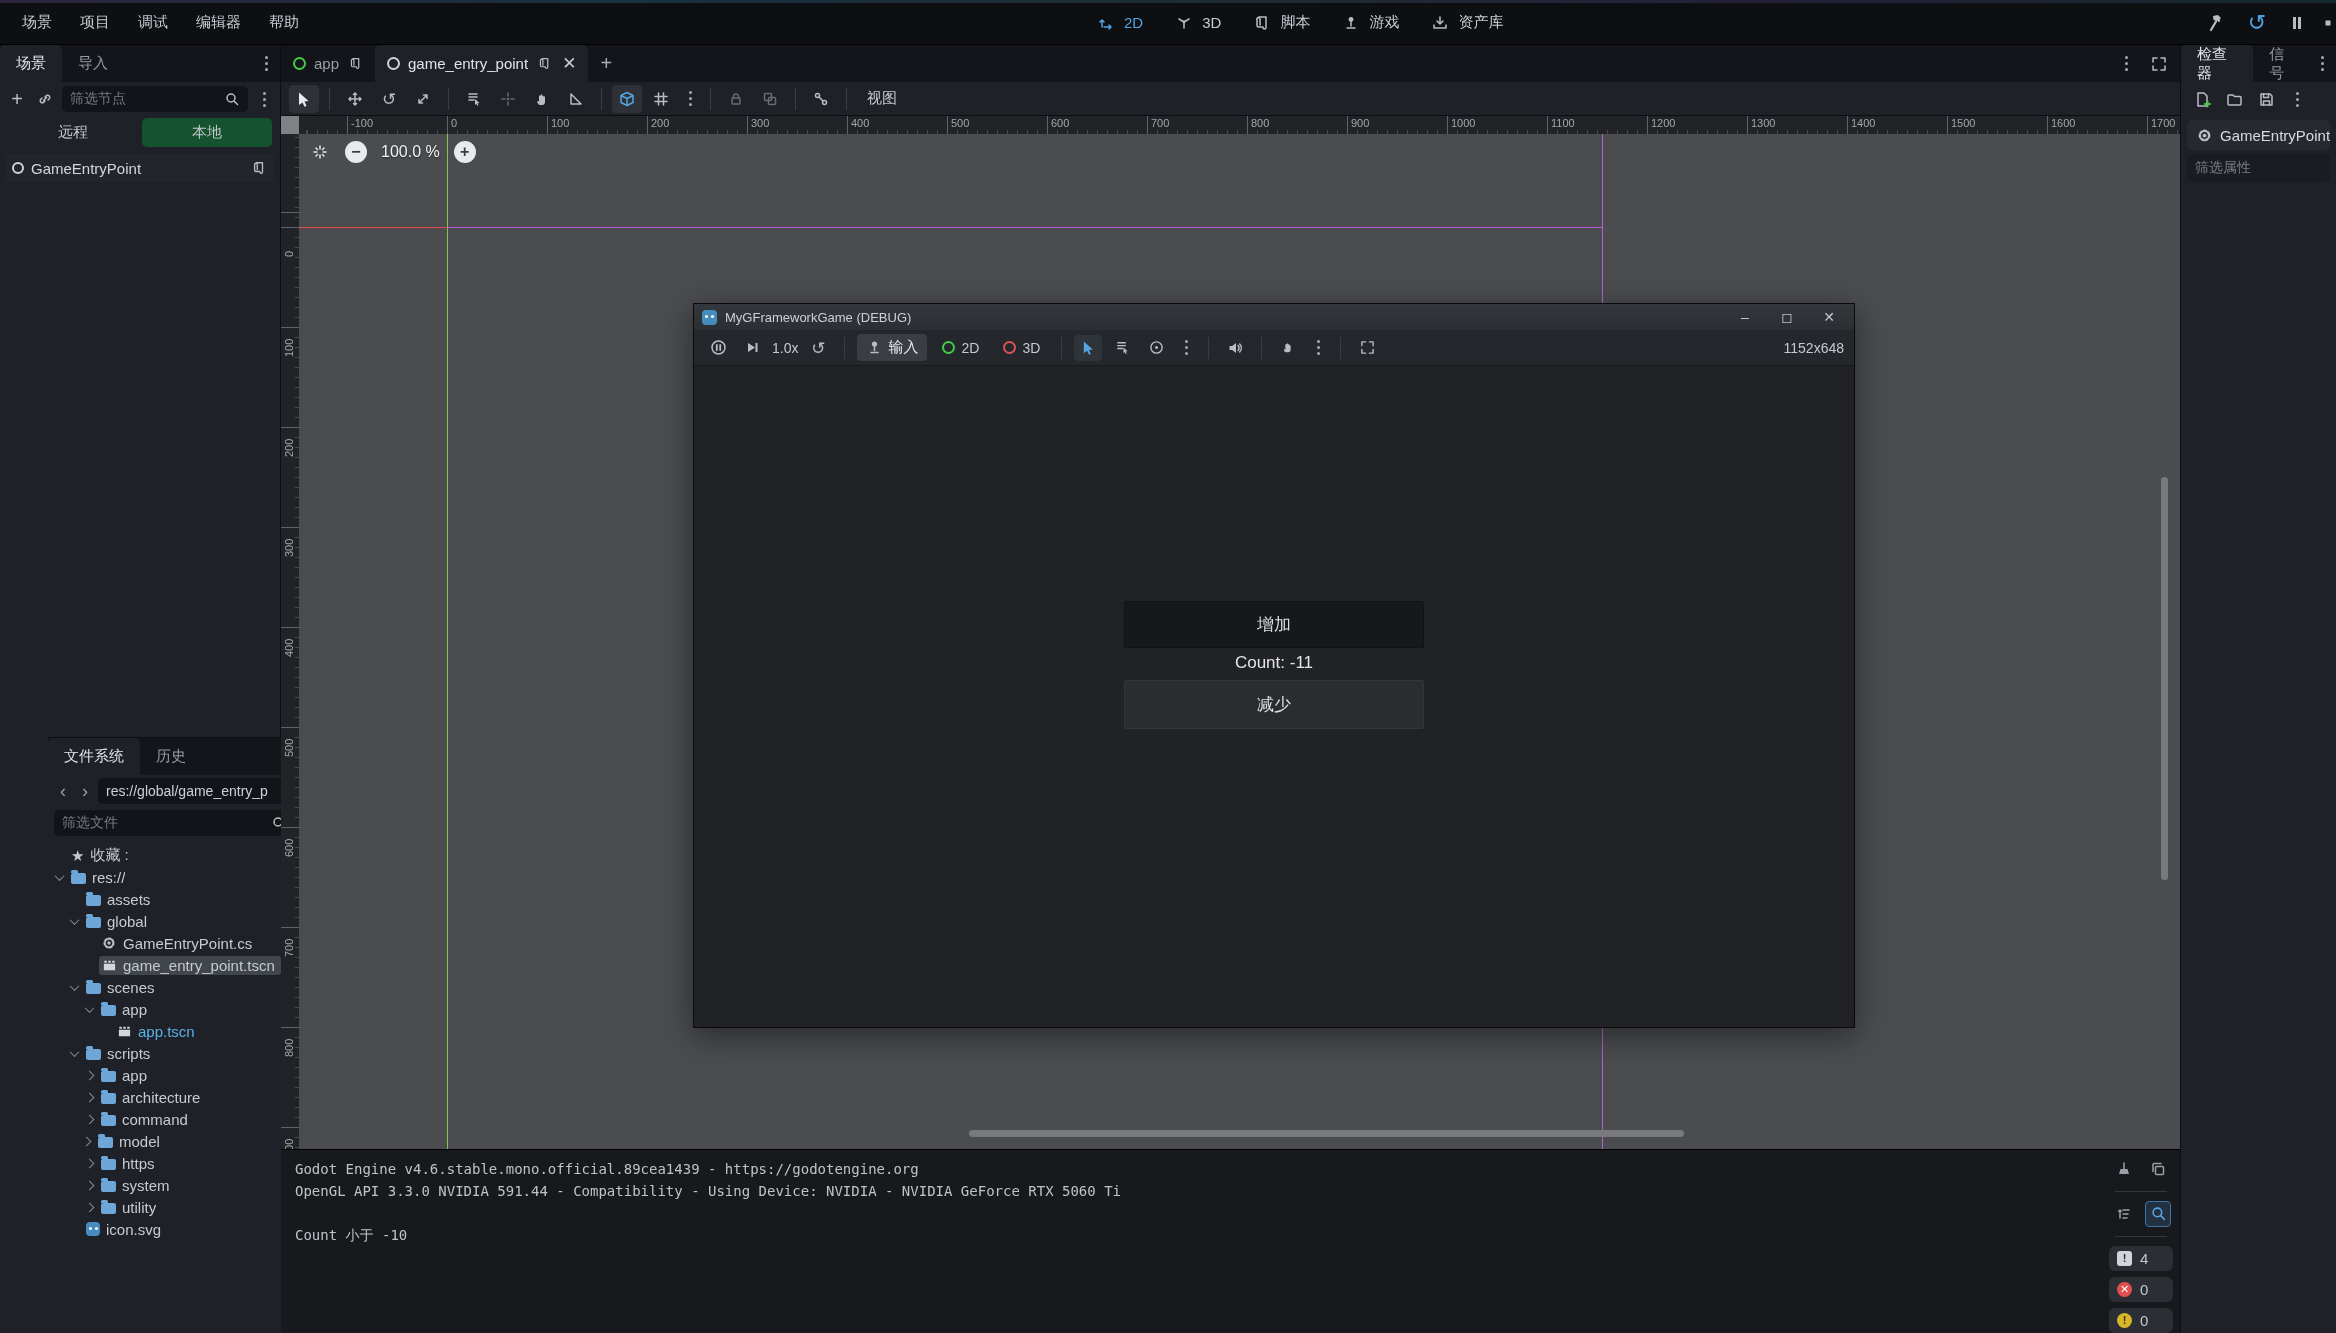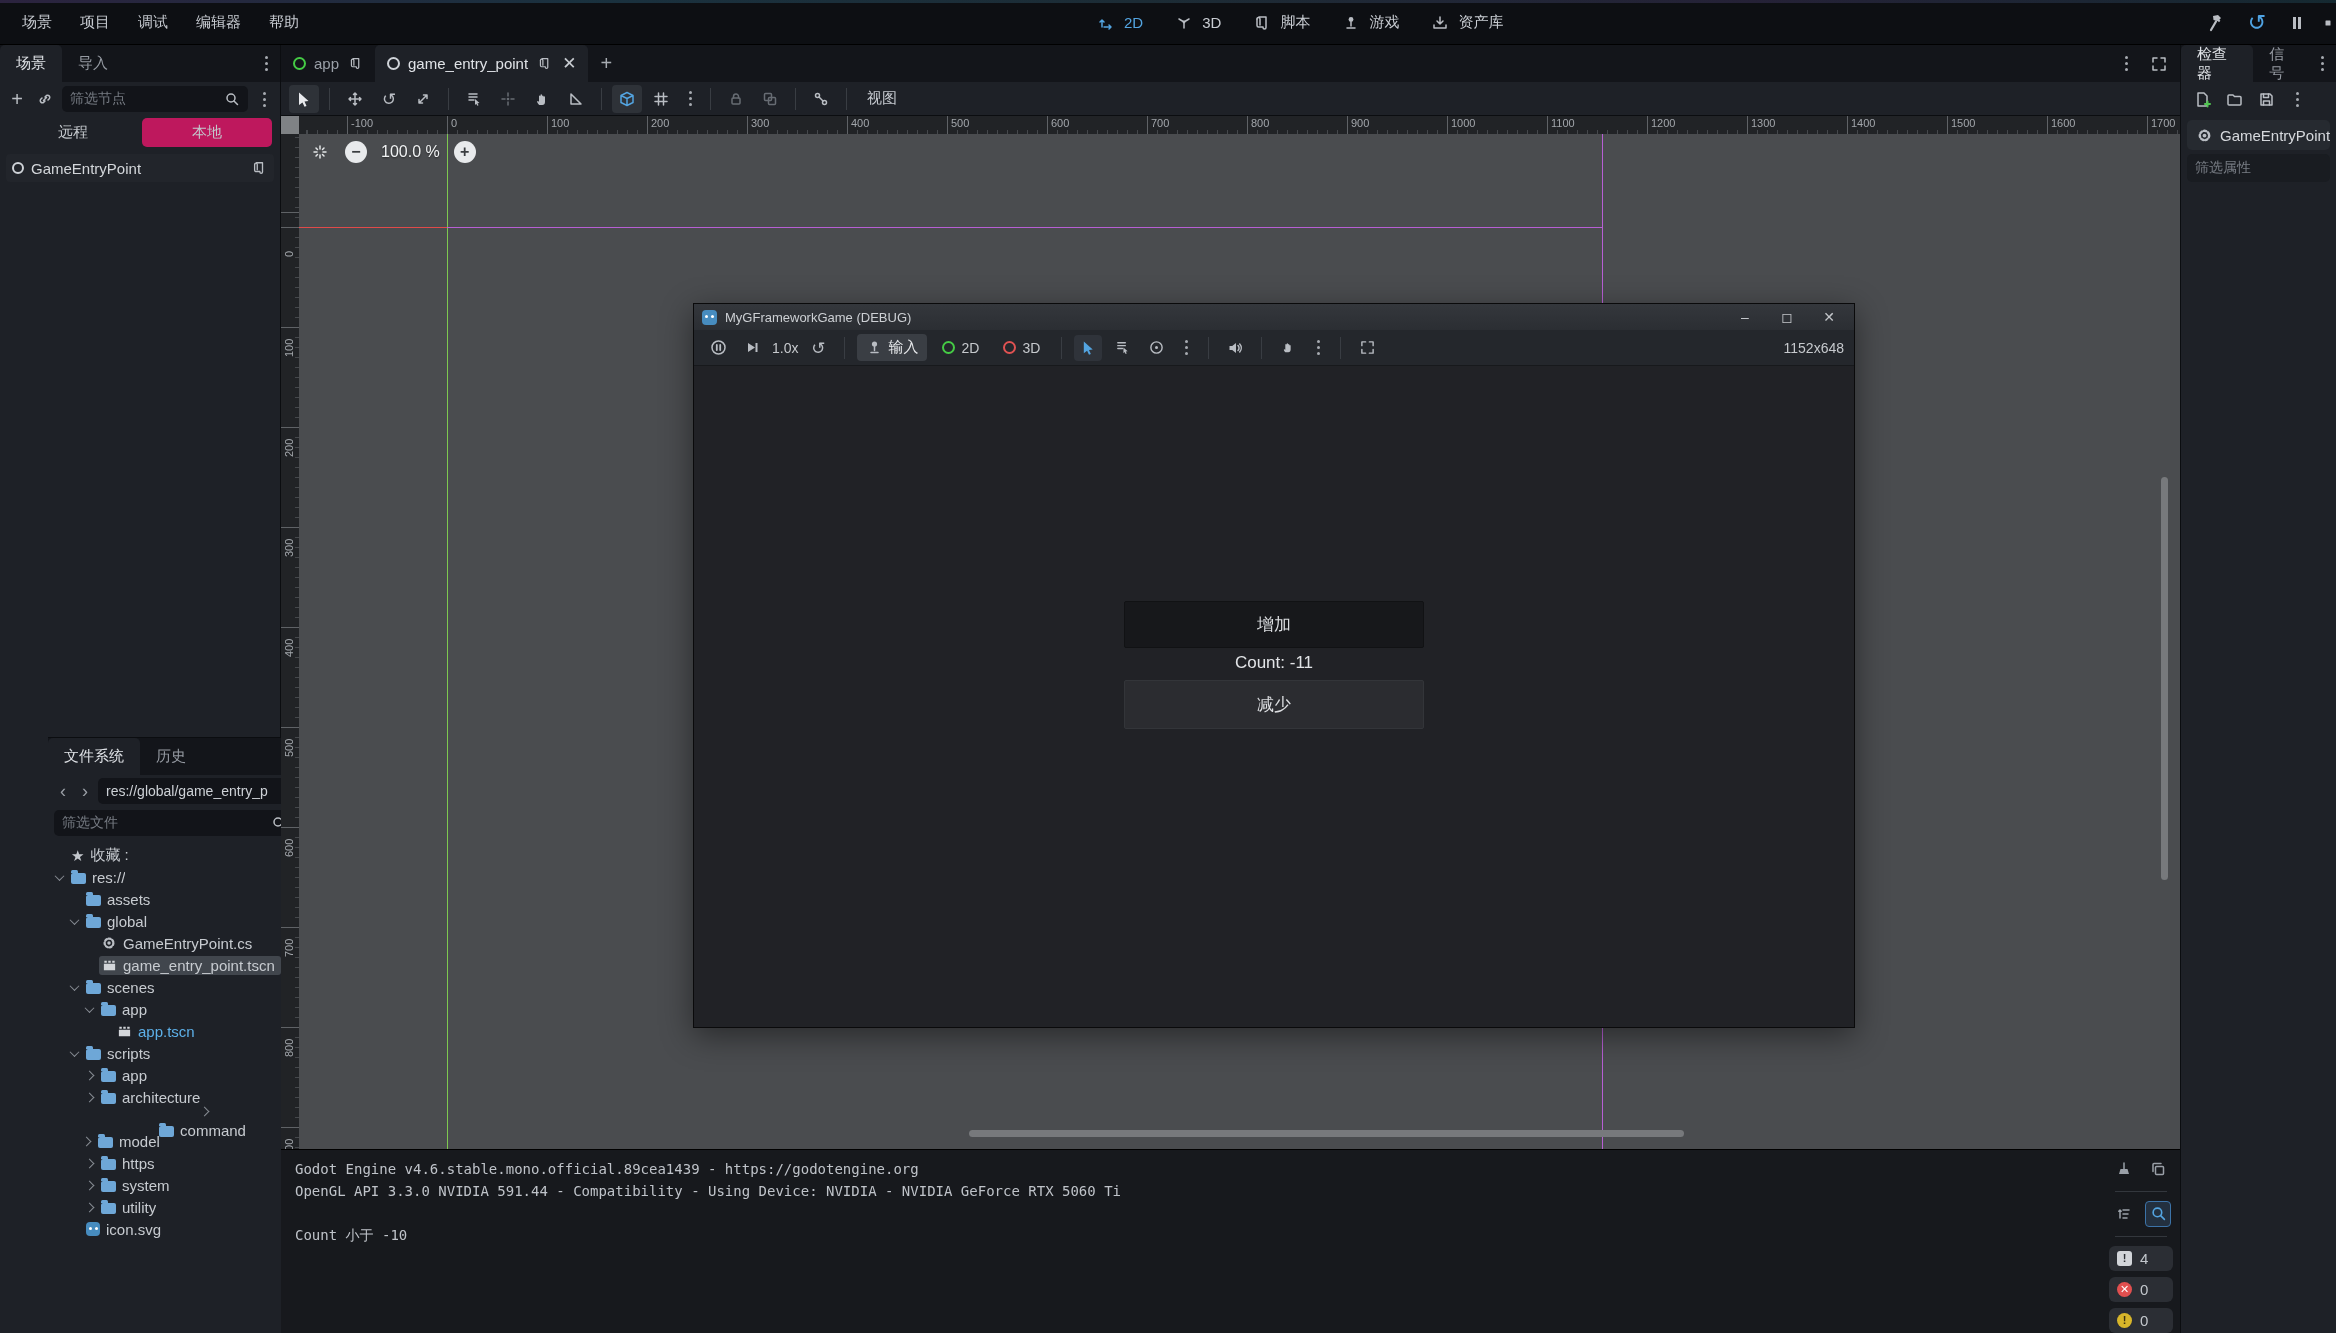--- a/index.html
+++ b/index.html
@@ -40,21 +40,21 @@
   .dtab.active{background:var(--panel);color:#dfe2e6;border-radius:5px 5px 0 0;}
   .strip-end{margin-left:auto;display:flex;align-items:center;gap:6px;padding-right:4px;}
 
   
   .left-dock{position:absolute;left:0;top:45px;width:281px;height:1288px;background:var(--panel);border-right:1px solid var(--hairline);}
   .scene-toolbar{display:flex;align-items:center;gap:6px;height:34px;padding:0 6px;background:var(--panel);}
   .filter-input{flex:1;display:flex;align-items:center;height:26px;background:var(--input);border-radius:5px;padding:0 8px;gap:6px;color:var(--dim);}
   .filter-input .ph{flex:1;font-size:14px;color:#767b83;white-space:nowrap;overflow:hidden;}
   .rl-row{display:flex;align-items:center;height:32px;padding:0 8px;gap:4px;}
   .rl-row .seg{flex:1;text-align:center;padding:5px 0;border-radius:5px;color:#c3c7cc;}
-  .rl-row .seg.active{background:#be185d;}
+  .rl-row .seg.active{background:#14532d;}
   .scene-tree{padding:6px 6px;}
   .tree-row{display:flex;align-items:center;gap:7px;height:28px;padding:0 6px;background:#22252b;border-radius:4px;color:#d3d6da;}
   .tree-row .spacer{flex:1;}
 
   
   .fs-dock{position:absolute;left:0;top:692px;width:281px;bottom:0;background:var(--panel);border-top:1px solid var(--hairline);margin-left:48px;}
   .path-row{display:flex;align-items:center;gap:4px;height:32px;padding:0 6px;}
   .navbtn{color:#9ba0a7;font-size:18px;width:18px;text-align:center;}
   .path-box{flex:1;height:26px;background:var(--input);border-radius:5px;display:flex;align-items:center;padding:0 8px;overflow:hidden;}
   .path-box span{white-space:nowrap;font-size:14px;color:#cdd1d6;}
@@ -420,21 +420,21 @@
               <span class="lbl">app</span>
             </span>
           </div>
           <div class="frow" style="padding-left: 38px;">
             <span class="chev closed"></span>
             <span class="lbl-wrap">
               <span class="folder-ic"></span>
               <span class="lbl">architecture</span>
             </span>
           </div>
-          <div class="frow" style="padding-left: 38px; flex-direction: column;">
+          <div class="frow" style="padding-left: 38px;">
             <span class="chev closed"></span>
             <span class="lbl-wrap">
               <span class="folder-ic"></span>
               <span class="lbl">command</span>
             </span>
           </div>
           <div class="frow" style="padding-left: 35px;">
             <span class="chev closed"></span>
             <span class="lbl-wrap">
               <span class="folder-ic"></span>

